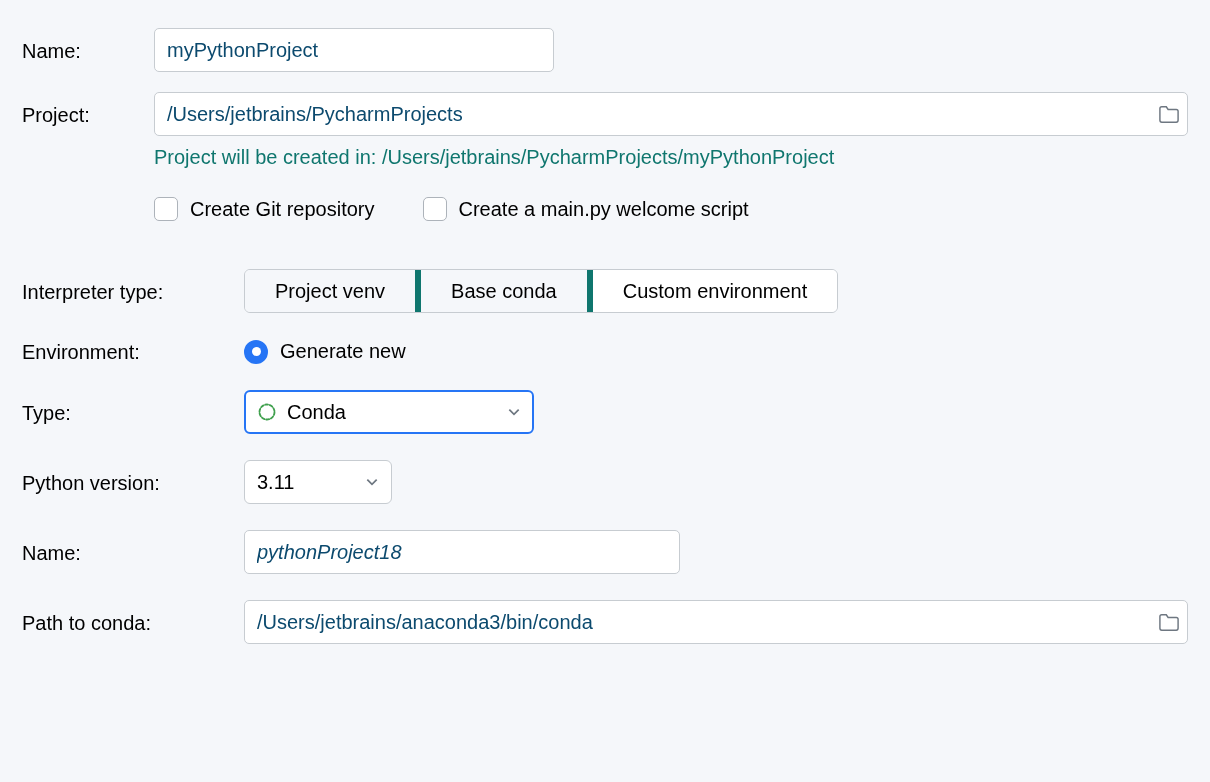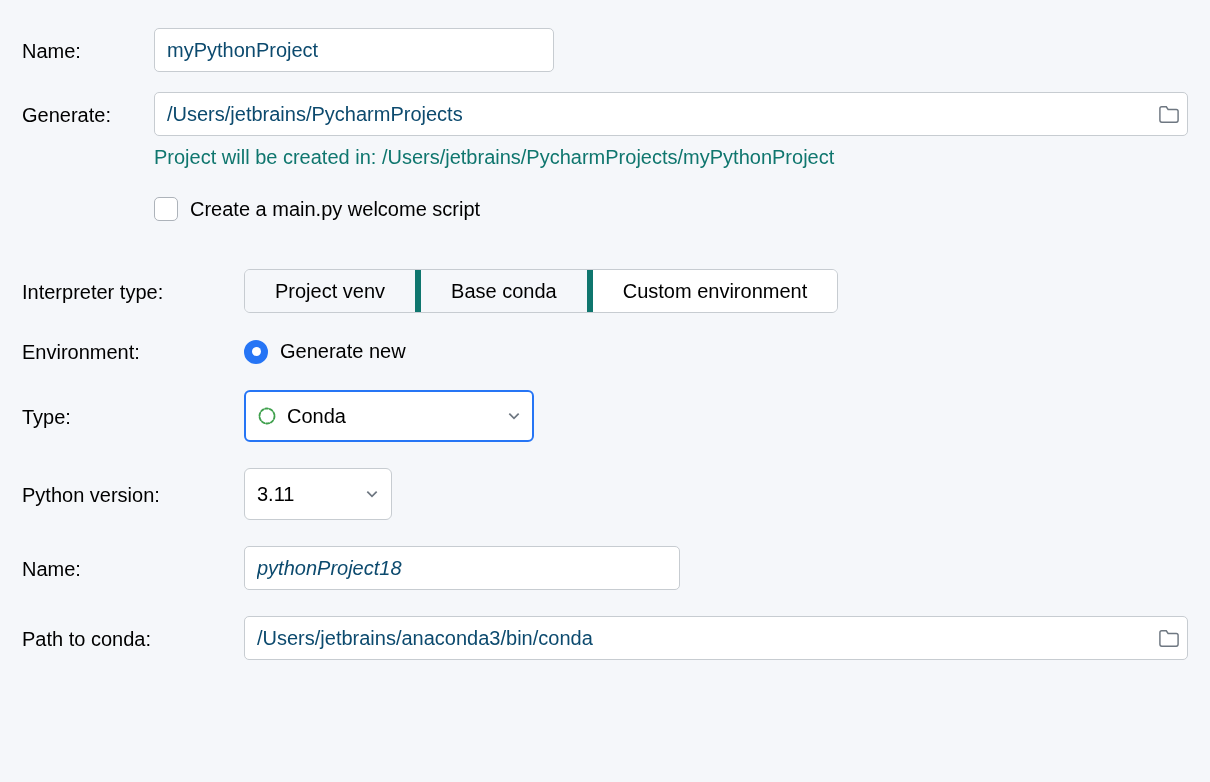--- a/index.html
+++ b/index.html
@@ -132,21 +132,21 @@
     border-color: #2675f5;
     background: #2675f5;
   }
   .radio-dot {
     width: 9px;
     height: 9px;
     border-radius: 50%;
     background: #fff;
   }
   .dropdown {
-    height: 52px;
+    height: 44px;
     border: 1px solid #c7ccd1;
     border-radius: 6px;
     background: #fff;
     display: inline-flex;
     align-items: center;
     padding: 0 12px;
     cursor: pointer;
     position: relative;
   }
   .dropdown.focused {
@@ -175,36 +175,40 @@
 <div class="container">
 
   <div class="row">
     <div class="label-col">Name:</div>
     <div class="field-col">
       <input class="text-input name" type="text" value="myPythonProject" style="">
     </div>
   </div>
 
   <div class="row" style="margin-bottom:6px">
-    <div class="label-col">Generate:</div>
+    <div class="label-col">Project:</div>
     <div class="field-col">
       <div class="input-with-icon">
         <input class="text-input full" type="text" value="/Users/jetbrains/PycharmProjects" style="">
         <span class="folder-btn">
           <svg width="22" height="20" viewBox="0 0 24 22" fill="none" stroke="currentColor" stroke-width="1.6">
             <path d="M2 5 a2 2 0 0 1 2-2 h5 l2 3 h9 a2 2 0 0 1 2 2 v10 a2 2 0 0 1-2 2 H4 a2 2 0 0 1-2-2 Z"></path>
           </svg>
         </span>
       </div>
     </div>
   </div>
 
   <div class="indent-block">
     <div class="hint">Project will be created in: /Users/jetbrains/PycharmProjects/myPythonProject</div>
     <div class="checkbox-row">
+      <div class="checkbox">
+        <div class="checkbox-box"></div>
+        <span>Create Git repository</span>
+      </div>
       <div class="checkbox">
         <div class="checkbox-box"></div>
         <span>Create a main.py welcome script</span>
       </div>
     </div>
   </div>
 
   <div class="section-gap"></div>
 
   <div class="row2">

